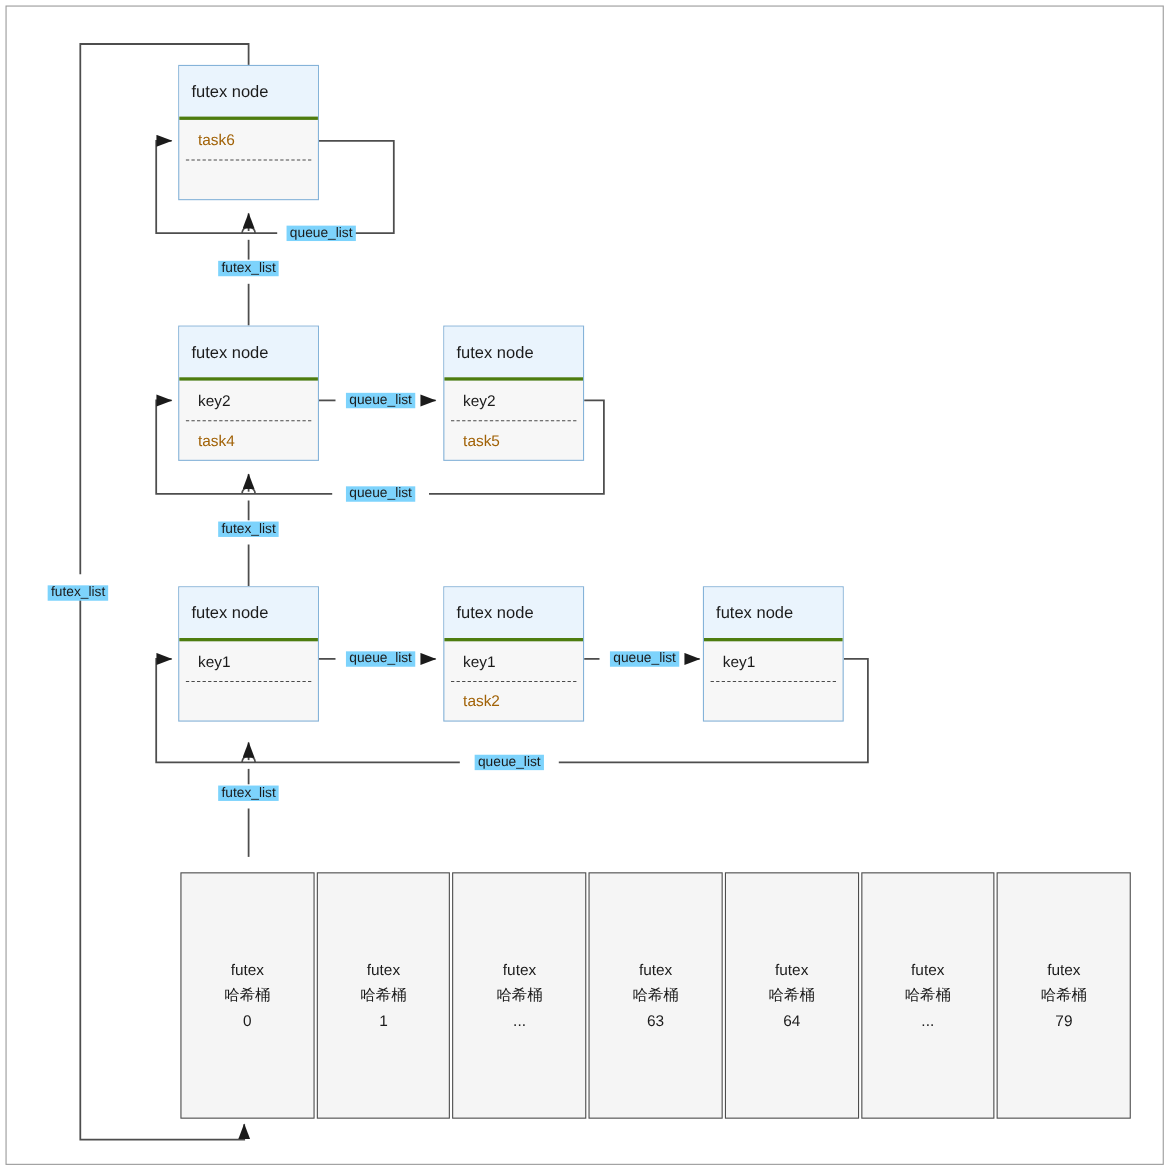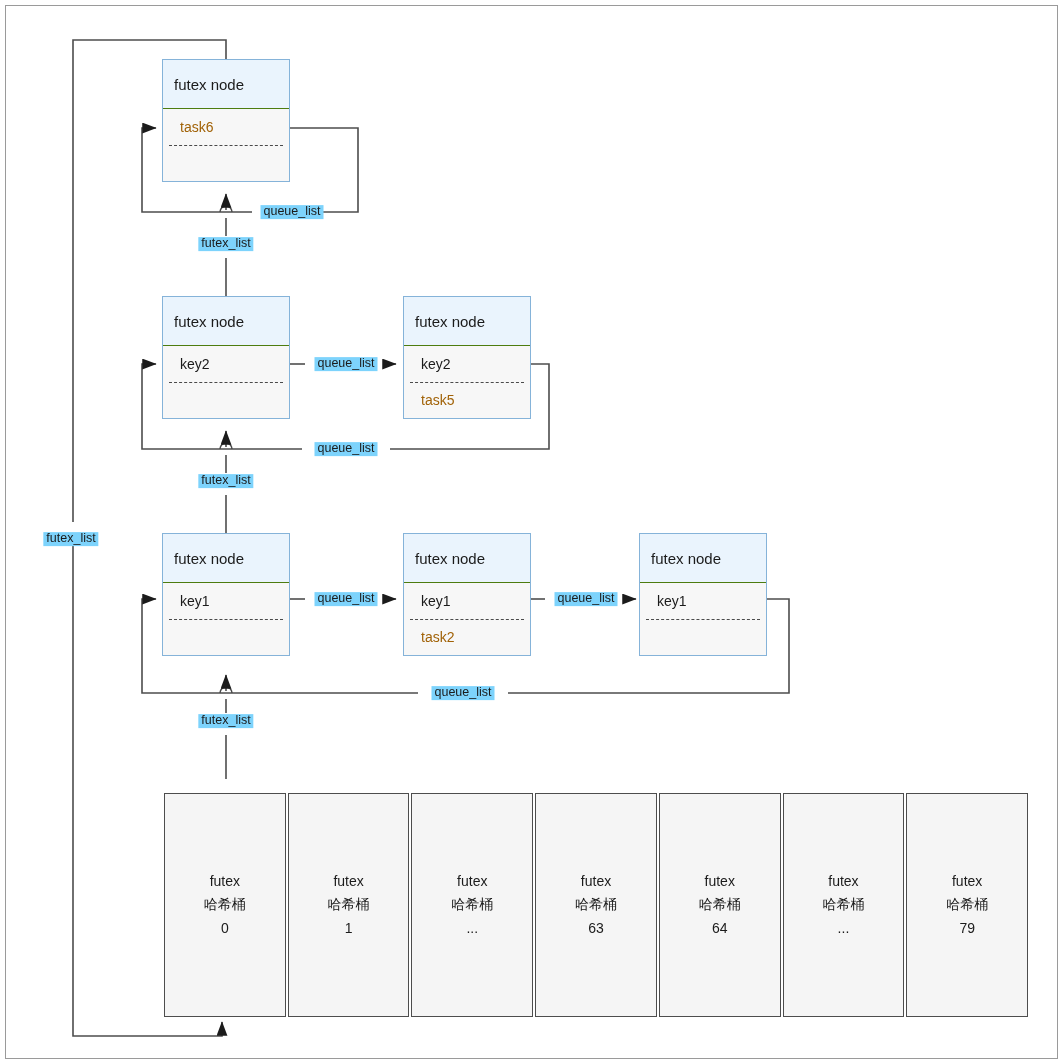--- a/index.html
+++ b/index.html
@@ -34,21 +34,21 @@
   
   .node {
     position: absolute;
     width: 128px;
     border: 1px solid #85b3d9;
     background: #f7f7f7;
   }
   .node .node-head {
     height: 49px;
     background: #eaf4fd;
-    border-bottom: 1px solid #4d7c0f;
+    border-bottom: 3px solid #4d7c0f;
     display: flex;
     align-items: center;
     padding-left: 11px;
     font-size: 15px;
     color: #1b1b1b;
     white-space: nowrap;
   }
   .node .node-body {
     height: 72px;
     position: relative;
@@ -178,20 +178,21 @@
     </div>
   </div>
   <div class="edge-label" style="left:292px; top:212px;">queue_list</div>
   <div class="edge-label" style="left:226px; top:244px;">futex_list</div>
 
   <div class="node" style="left:162px; top:296px;">
     <div class="node-head">futex node</div>
     <div class="node-body">
       <div class="row-key">key2</div>
       <div class="divider"></div>
+      <div class="row-task">task4</div>
     </div>
   </div>
   <div class="node" style="left:403px; top:296px;">
     <div class="node-head">futex node</div>
     <div class="node-body">
       <div class="row-key">key2</div>
       <div class="divider"></div>
       <div class="row-task">task5</div>
     </div>
   </div>

